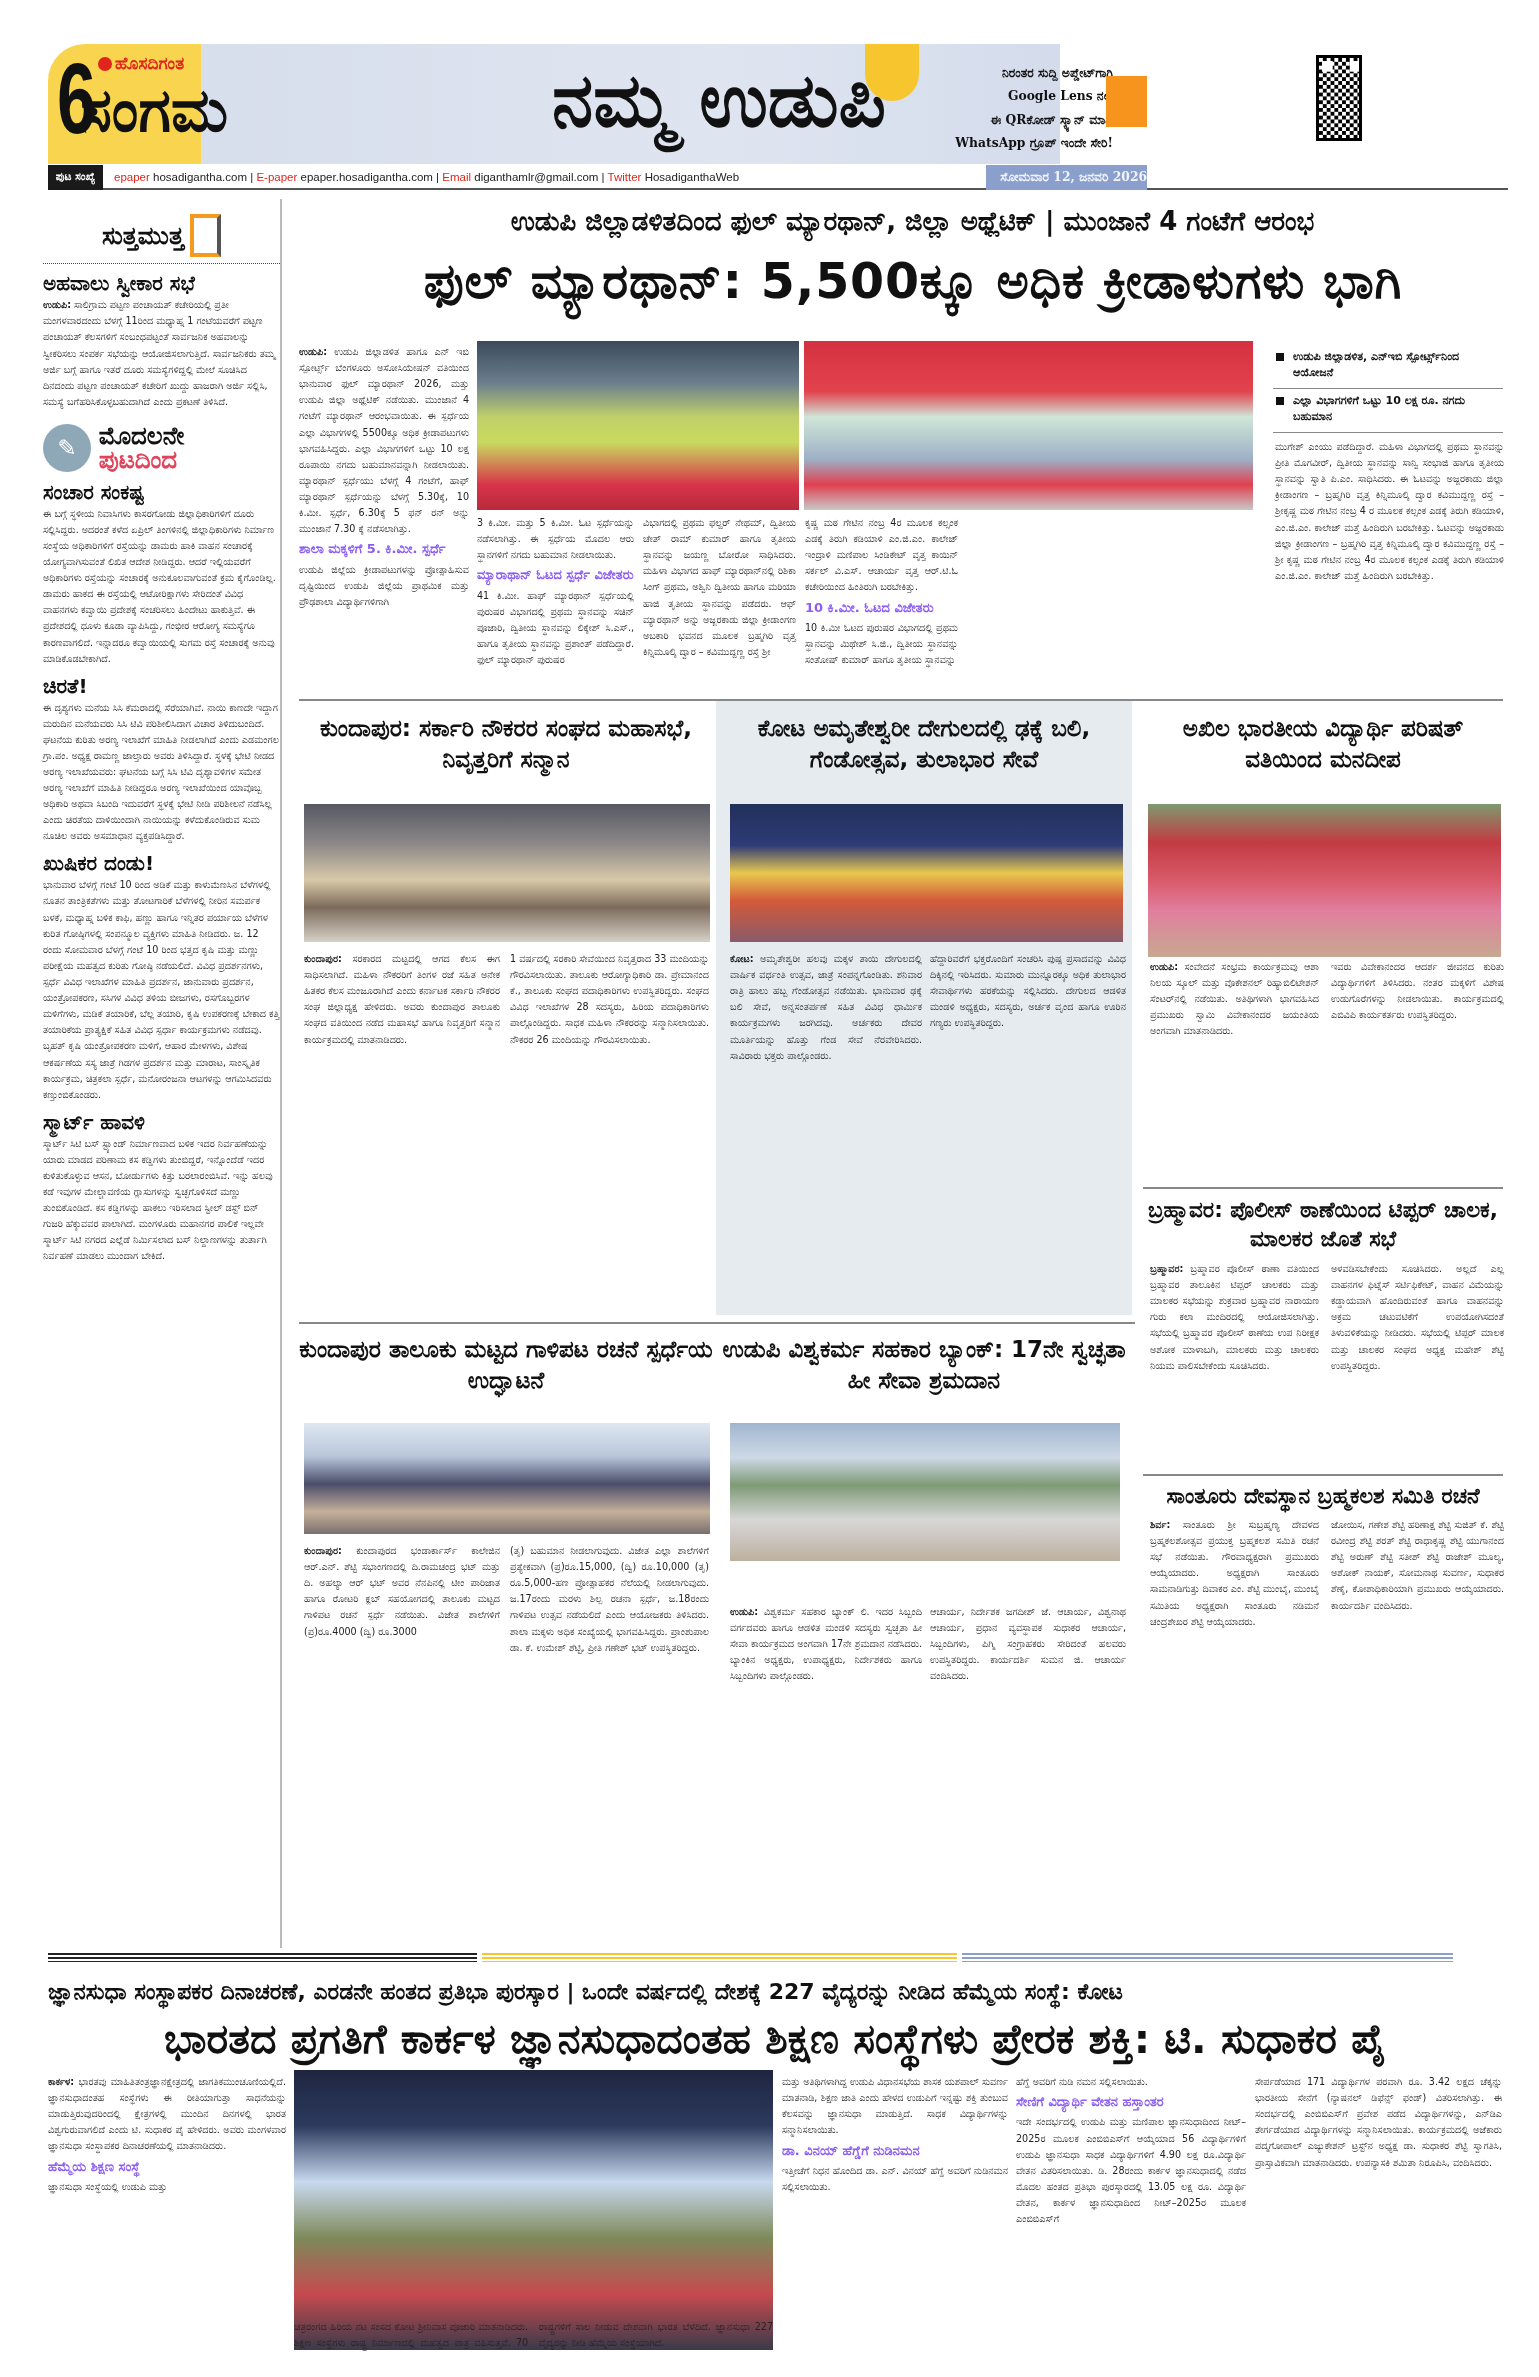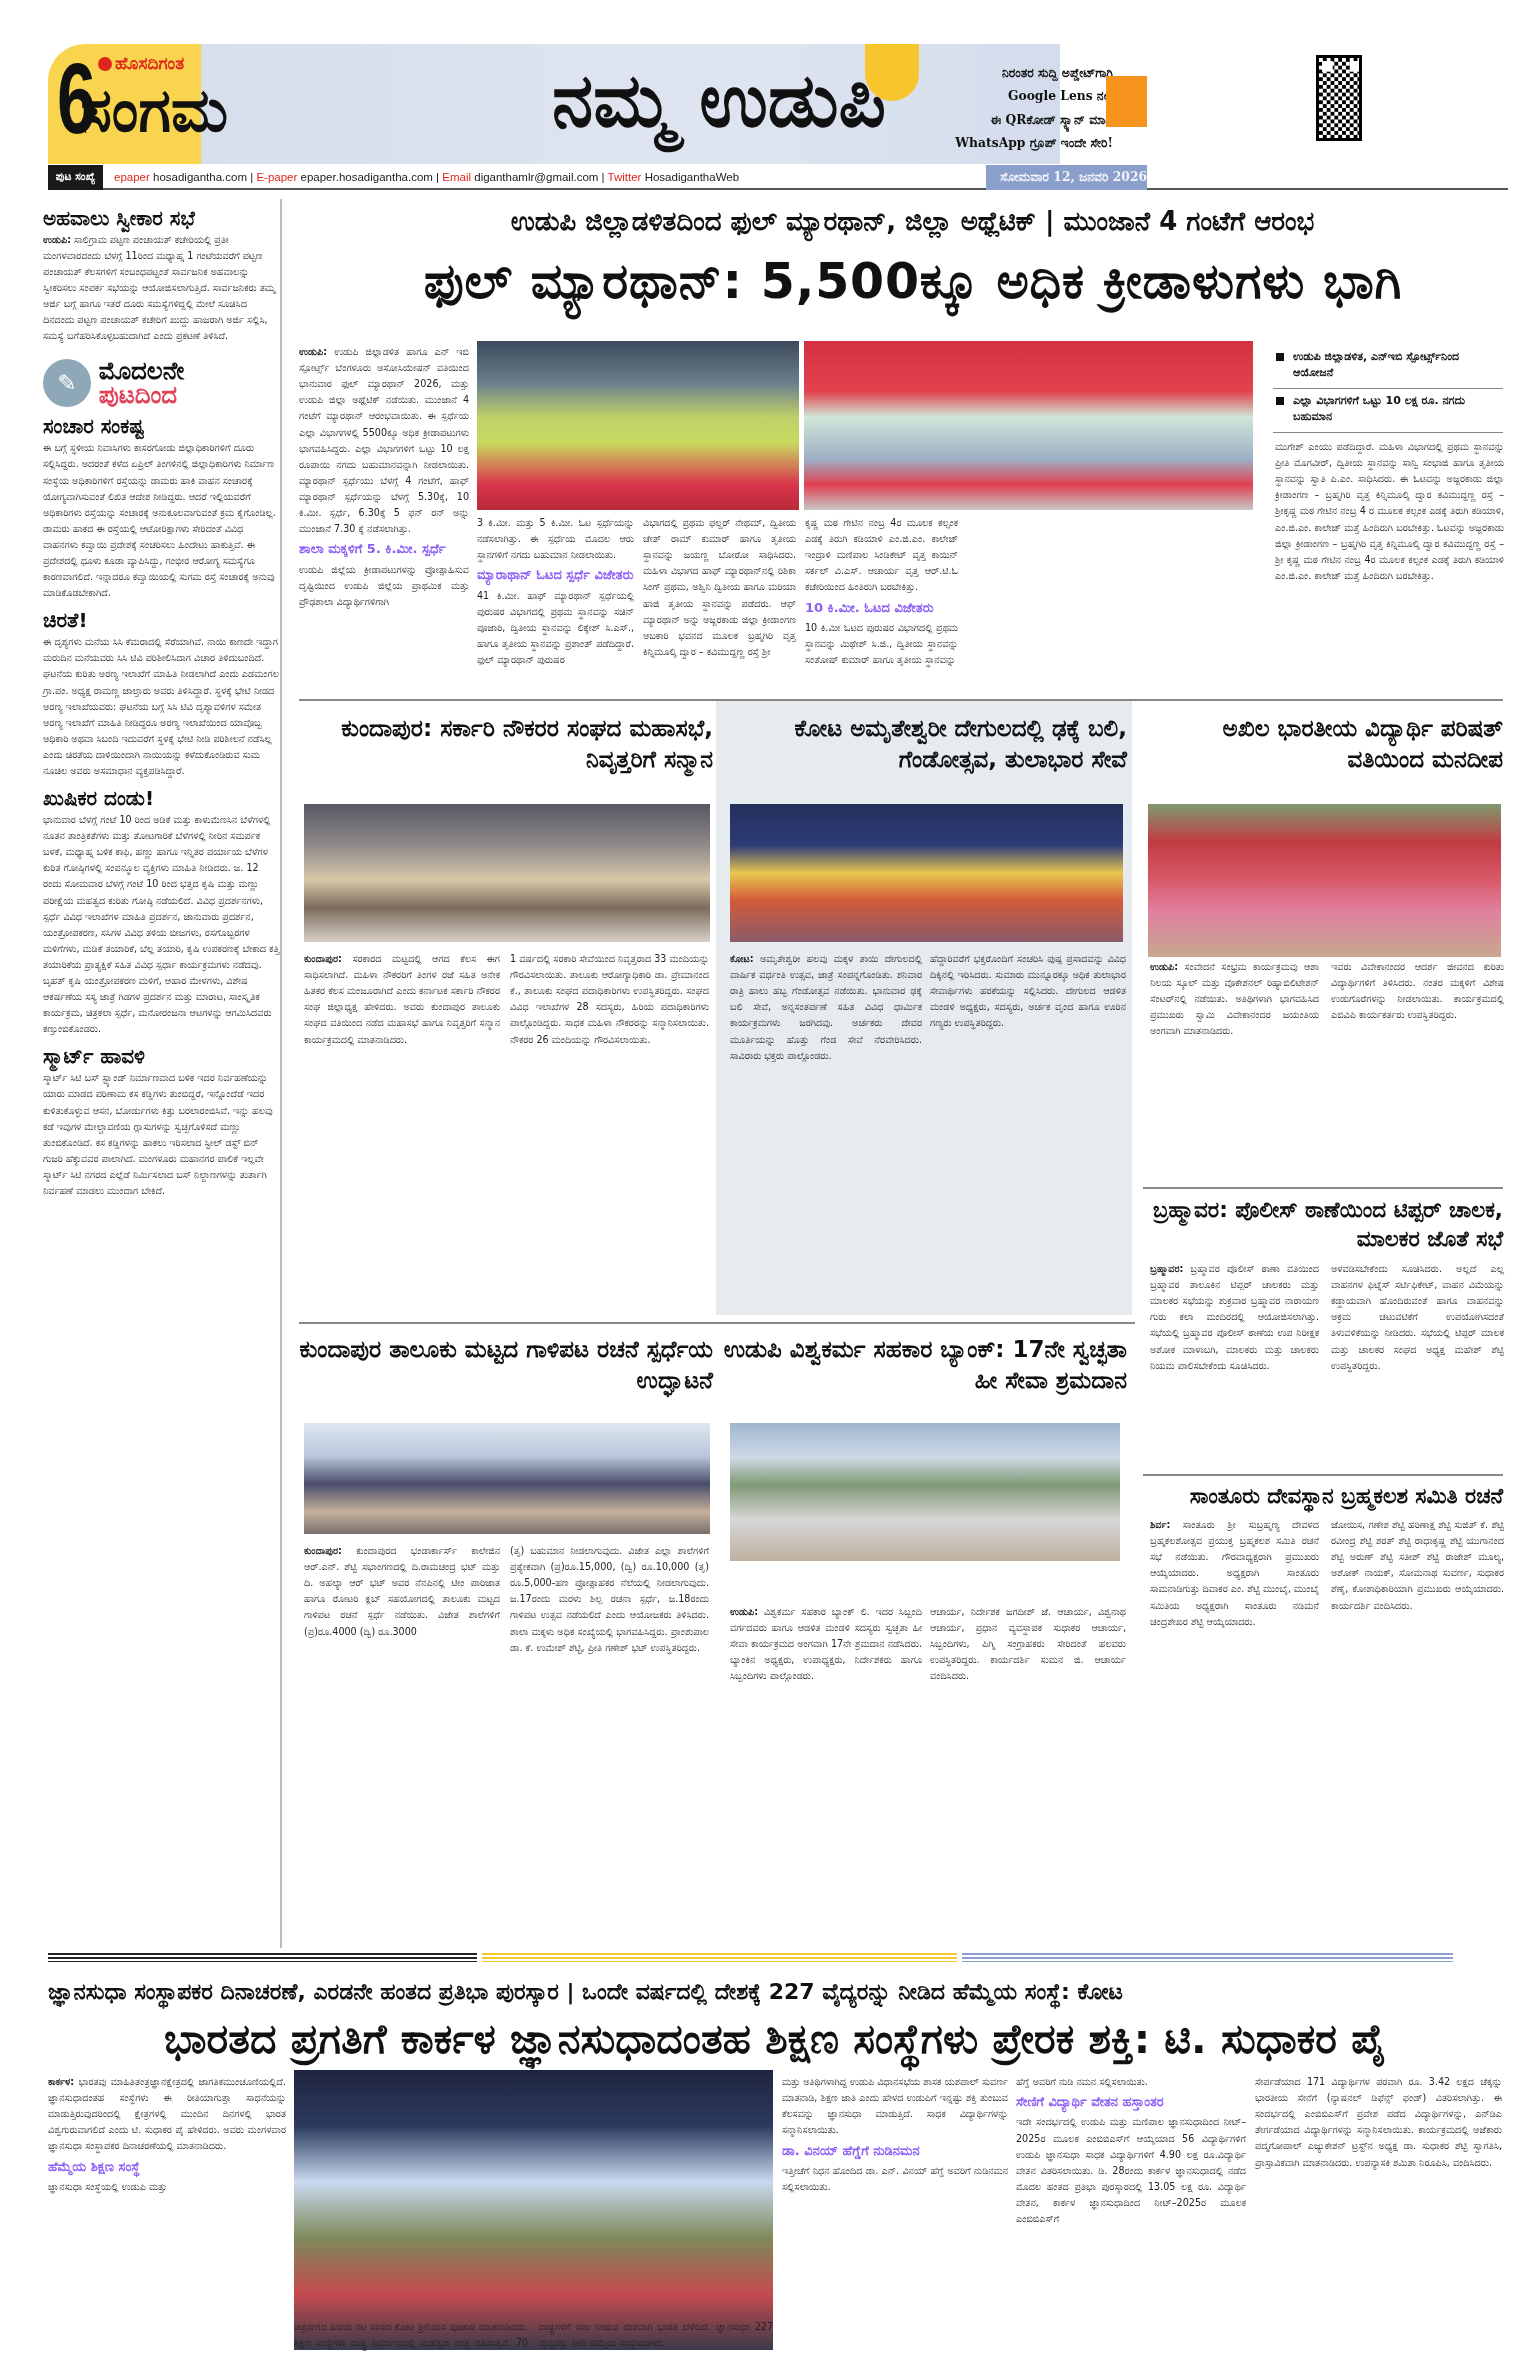--- a/index.html
+++ b/index.html
@@ -42,21 +42,21 @@
 .col b{font-weight:bold}
 .sub{font:bold 13px/1.4 "DejaVu Sans",sans-serif;color:#8b5cf6;margin:3.1px 0}
 .photo{position:absolute;overflow:hidden}
 #ph-marathon{left:477px;top:341px;width:322px;height:169px;background:linear-gradient(180deg,#3c4a5c 0,#6b7f8e 25%,#c0d06a 45%,#c9da5f 60%,#d8344a 85%,#b92a3a 100%)}
 #ph-podium{left:804px;top:341px;width:449px;height:169px;background:linear-gradient(180deg,#d43140 0,#e2434d 30%,#cfe6d8 45%,#9db0c6 70%,#e04050 85%,#c8c8c8 100%)}
 .bullet-box{position:absolute;left:1273px;width:230px;font:bold 11px/1.5 "DejaVu Sans",sans-serif;color:#111;padding:4.6px 0 6.1px 20px;border-bottom:0.8px solid #888}
 .bullet-box:before{content:"";position:absolute;left:3.1px;top:9.2px;width:7.7px;height:7.7px;background:#111}
 
 .hr{position:absolute;height:2.3px;background:#888}
 
-.sh{position:absolute;text-align:right;font:bold 23px/1.35 "DejaVu Sans",sans-serif;color:#111}
+.sh{position:absolute;text-align:center;font:bold 23px/1.35 "DejaVu Sans",sans-serif;color:#111}
 .bg-grey{position:absolute;background:#e6ebef}
 #ph-kundapura1{left:304px;top:804px;width:253px;height:138px;background:linear-gradient(180deg,#565862 0,#8f8a8a 30%,#d8c9a8 55%,#7b6b5b 75%,#d8d0c8 100%)}
 #ph-kota{left:730px;top:804px;width:257px;height:138px;background:linear-gradient(180deg,#22305a 0,#2d3b78 30%,#e9c84f 50%,#d35a3a 70%,#8a5a6a 100%)}
 #ph-abvp{left:1148px;top:804px;width:353px;height:153px;background:linear-gradient(180deg,#7f9a6f 0,#c23b42 25%,#d95a6a 50%,#e07f9f 70%,#c8a890 100%)}
 #ph-kite{left:304px;top:1423px;width:253px;height:111px;background:linear-gradient(180deg,#dfe8f2 0,#b8c6da 30%,#4a4d6a 55%,#c5b09a 80%,#7a6f6c 100%)}
 #ph-bank{left:730px;top:1423px;width:390px;height:138px;background:linear-gradient(180deg,#9fb6cf 0,#cfd9e6 25%,#7f9a76 45%,#d7d7d7 70%,#bdb0a0 100%)}
 #ph-gnana{left:294px;top:2070px;width:479px;height:280px;background:linear-gradient(180deg,#1f2540 0,#2c3a5e 20%,#c9d9ef 40%,#7d8a5a 60%,#c64a4f 80%,#3a3a4a 100%)}
 
 #bot-div{left:48px;top:1953px;width:1454px;height:9.2px}
 .bd{position:absolute;top:0;height:9.2px}
@@ -90,20 +90,24 @@
   <span class="k">E-paper</span>
   <span>epaper.hosadigantha.com</span> |
   <span class="k">Email</span>
   <span>diganthamlr@gmail.com</span> |
   <span class="k">Twitter</span>
   <span>HosadiganthaWeb</span>
 </div>
 <div class="abs" id="date-box" style="left:986px;width:161px">ಸೋಮವಾರ 12, ಜನವರಿ 2026</div>
 
 <div class="abs" id="sidebar">
+  <div id="sutta">
+    <span>ಸುತ್ತಮುತ್ತ</span>
+    <span id="sutta-icon"></span>
+  </div>
   <div class="sb-title">ಅಹವಾಲು ಸ್ವೀಕಾರ ಸಭೆ</div>
   <div class="sb-body"><b>ಉಡುಪಿ:</b> <span>ಸಾಲಿಗ್ರಾಮ ಪಟ್ಟಣ ಪಂಚಾಯತ್ ಕಚೇರಿಯಲ್ಲಿ ಪ್ರತೀ ಮಂಗಳವಾರದಂದು ಬೆಳಗ್ಗೆ 11ರಿಂದ ಮಧ್ಯಾಹ್ನ 1 ಗಂಟೆಯವರೆಗೆ ಪಟ್ಟಣ ಪಂಚಾಯತ್ ಕೆಲಸಗಳಿಗೆ ಸಂಬಂಧಪಟ್ಟಂತೆ ಸಾರ್ವಜನಿಕ ಅಹವಾಲನ್ನು ಸ್ವೀಕರಿಸಲು ಸಂಪರ್ಕ ಸಭೆಯನ್ನು ಆಯೋಜಿಸಲಾಗುತ್ತಿದೆ. ಸಾರ್ವಜನಿಕರು ತಮ್ಮ ಅರ್ಜಿ ಬಗ್ಗೆ ಹಾಗೂ ಇತರೆ ದೂರು ಸಮಸ್ಯೆಗಳಿದ್ದಲ್ಲಿ ಮೇಲೆ ಸೂಚಿಸಿದ ದಿನದಂದು ಪಟ್ಟಣ ಪಂಚಾಯತ್ ಕಚೇರಿಗೆ ಖುದ್ದು ಹಾಜರಾಗಿ ಅರ್ಜಿ ಸಲ್ಲಿಸಿ, ಸಮಸ್ಯೆ ಬಗೆಹರಿಸಿಕೊಳ್ಳಬಹುದಾಗಿದೆ ಎಂದು ಪ್ರಕಟಣೆ ತಿಳಿಸಿದೆ.</span></div>
   <div id="first-page">
     <div id="pencil-icon">✎</div>
     <div>
         <div id="fp-l1">ಮೊದಲನೇ</div>
         <div id="fp-l2">ಪುಟದಿಂದ</div>
       </div>
   </div>
   <div class="sb-title">ಸಂಚಾರ ಸಂಕಷ್ಟ</div>

